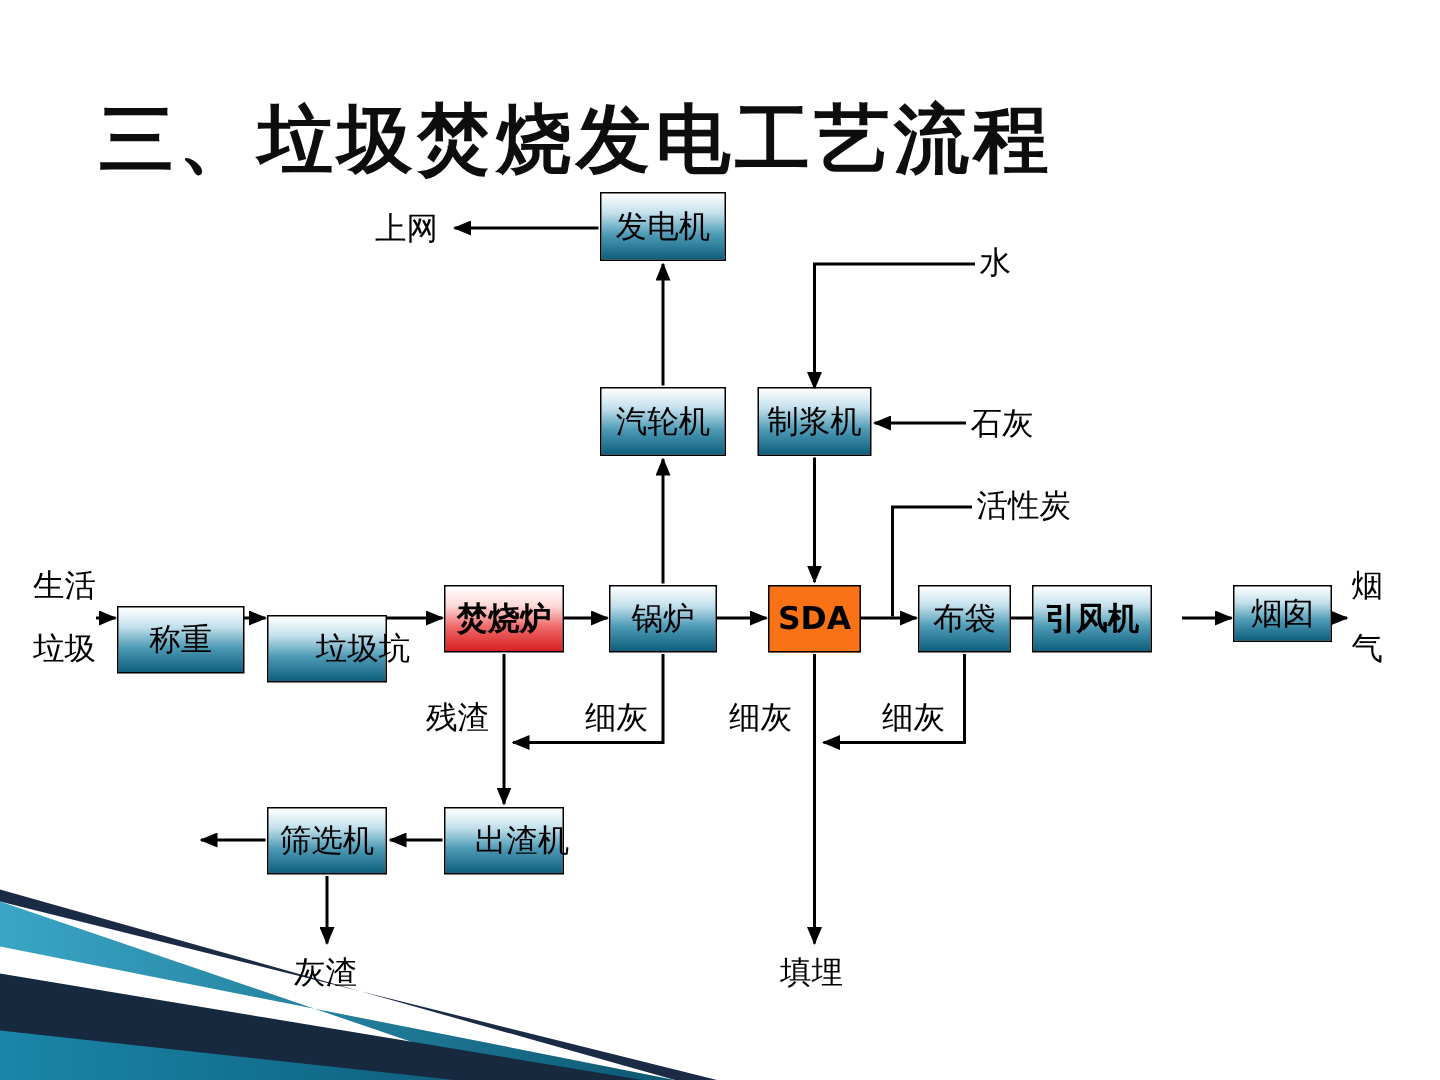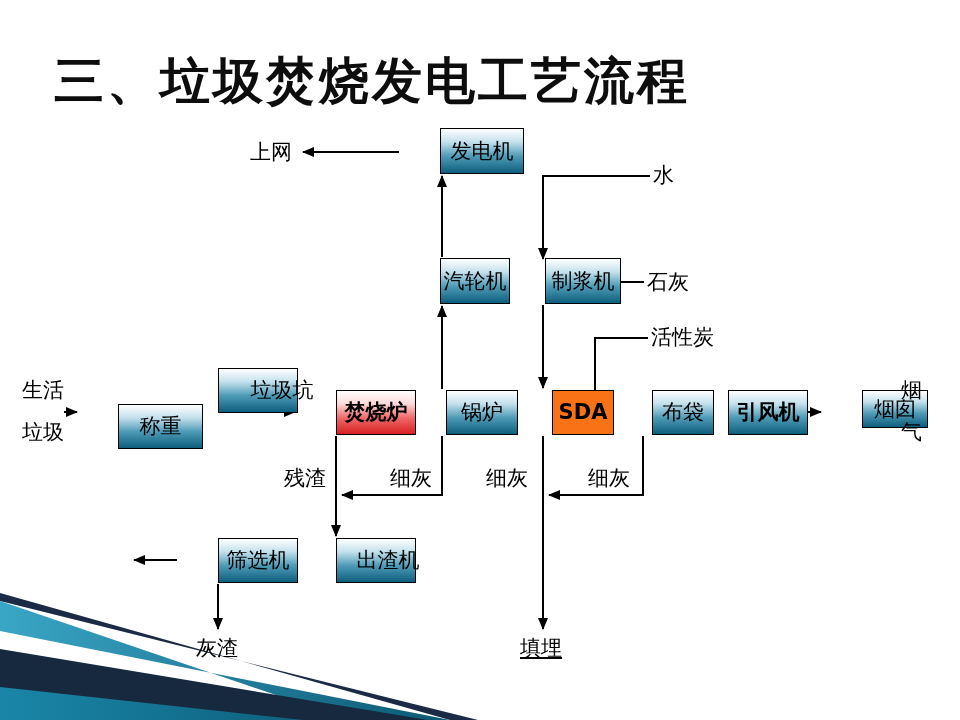--- a/index.html
+++ b/index.html
@@ -3,31 +3,31 @@
 <meta charset="utf-8">
 <style>
   html,body { margin:0; padding:0; }
   .slide {
     position:relative; width:960px; height:720px;
     background:#ffffff; overflow:hidden;
     font-family:"DejaVu Sans","Liberation Sans",sans-serif;
     color:#000;
   }
   .title {
-    position:absolute; left:54px; top:48px; margin:0;
+    position:absolute; left:54px; top:48px; margin:12px;
     font-size:50px; font-weight:800; letter-spacing:3px;
     color:#0d0d0d; white-space:nowrap;
   }
   #decor, #lines { position:absolute; left:0; top:0; }
   #lines polyline { fill:none; stroke:#000; stroke-width:2; }
   .box {
     position:absolute; box-sizing:border-box;
     border:1.4px solid #000;
     display:flex; align-items:center; justify-content:center;
-    font-size:21px; line-height:1; white-space:nowrap;margin-left:40px;
+    font-size:21px; line-height:1; white-space:nowrap;
   }
   .box-teal {
     background:linear-gradient(180deg,#ffffff 0%,#c3e0ec 30%,#4e9bb6 62%,#0d5e7d 100%);
   }
   .box-red {
     background:linear-gradient(180deg,#ffffff 0%,#ffd9d9 30%,#f06a6a 62%,#d82020 100%);
   }
   .box-white { background:#f97316;font-weight:bold; }
   .flabel {
     position:absolute; font-size:21px; line-height:22px;
@@ -83,24 +83,24 @@
       <polyline points="442,436 442,495 342,495" marker-end="url(#arrowhead)"></polyline>
       <polyline points="543,436 543,629" marker-end="url(#arrowhead)"></polyline>
       <polyline points="643,436 643,495 549,495" marker-end="url(#arrowhead)"></polyline>
       <polyline points="295,560 260,560" marker-end="url(#arrowhead)"></polyline>
       <polyline points="177,560 134,560" marker-end="url(#arrowhead)"></polyline>
       <polyline points="218,584 218,629" marker-end="url(#arrowhead)"></polyline>
     </svg>
 
   <div id="boxes">
       <div class="box box-teal" style="left: 400px; top: 128px; width: 84px; height: 46px;">发电机</div>
-      <div class="box box-teal" style="left: 400px; top: 258px; width: 70px; height: 46px;">汽轮机</div>
+      <div class="box box-teal" style="left: 400px; top: 258px; width: 84px; height: 46px;">汽轮机</div>
       <div class="box box-teal" style="left: 505px; top: 258px; width: 76px; height: 46px;">制浆机</div>
       <div class="box box-teal" style="left: 78px; top: 404px; width: 85px; height: 45px;">称重</div>
-      <div class="box box-teal" style="left: 178px; top: 368px; width: 80px; height: 45px; padding-left: 48px;">垃圾坑</div>
+      <div class="box box-teal" style="left: 178px; top: 410px; width: 80px; height: 45px; padding-left: 48px;">垃圾坑</div>
       <div class="box box-red" style="left: 296px; top: 390px; width: 80px; height: 45px; font-weight: bold;">焚烧炉</div>
       <div class="box box-teal" style="left: 406px; top: 390px; width: 72px; height: 45px;">锅炉</div>
       <div class="box box-white" style="left: 512px; top: 390px; width: 62px; height: 45px;">SDA</div>
       <div class="box box-teal" style="left: 612px; top: 390px; width: 62px; height: 45px;">布袋</div>
       <div class="box box-teal" style="left: 688px; top: 390px; width: 80px; height: 45px; font-weight: bold;">引风机</div>
       <div class="box box-teal" style="left: 822px; top: 390px; width: 66px; height: 38px;">烟囱</div>
       <div class="box box-teal" style="left: 178px; top: 538px; width: 80px; height: 45px;">筛选机</div>
       <div class="box box-teal" style="left: 296px; top: 538px; width: 80px; height: 45px; padding-left: 24px;">出渣机</div>
     </div>
 
@@ -109,20 +109,20 @@
       <div class="flabel" style="left: 653px; top: 164px;">水</div>
       <div class="flabel" style="left: 647px; top: 271px;">石灰</div>
       <div class="flabel" style="left: 651px; top: 326px;">活性炭</div>
       <div class="flabel two-line" style="left: 22px; top: 369px;">生活
 垃圾</div>
       <div class="flabel" style="left: 284px; top: 467px;">残渣</div>
       <div class="flabel" style="left: 390px; top: 467px;">细灰</div>
       <div class="flabel" style="left: 486px; top: 467px;">细灰</div>
       <div class="flabel" style="left: 588px; top: 467px;">细灰</div>
       <div class="flabel" style="left: 196px; top: 637px; text-align: right;">灰渣</div>
-      <div class="flabel" style="left: 520px; top: 637px; text-decoration: underline;">填埋</div>
+      <div class="flabel" style="left: 520px; top: 637px;">填埋</div>
       <div class="flabel two-line" style="left: 901px; top: 369px;">烟
 气</div>
     </div>
 
   <h1 class="title">三、垃圾焚烧发电工艺流程</h1>
 
 </div>
 
 </body></html>

